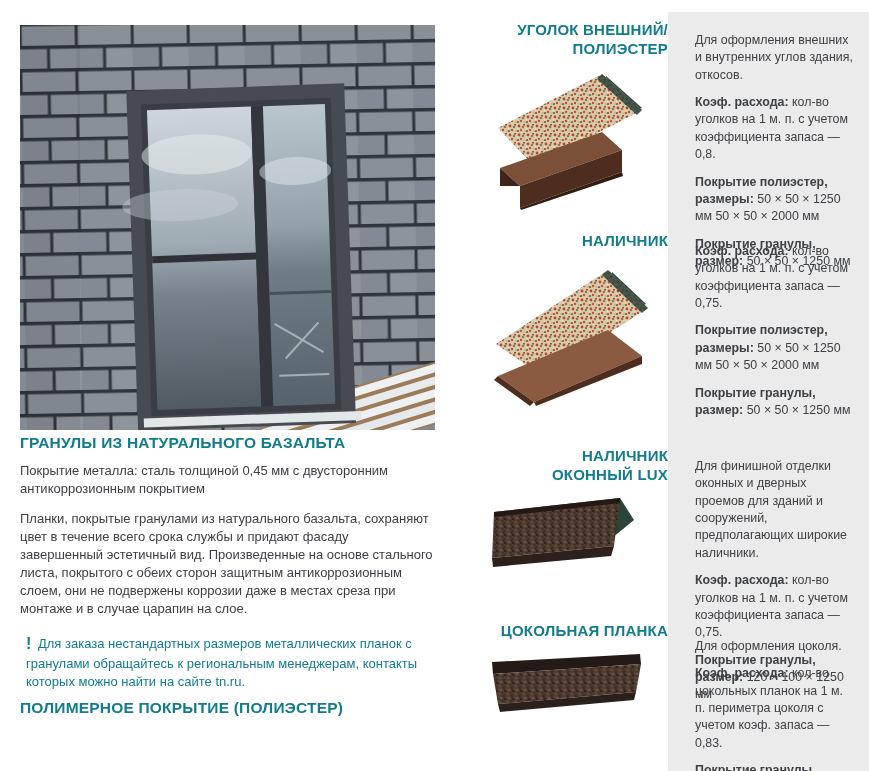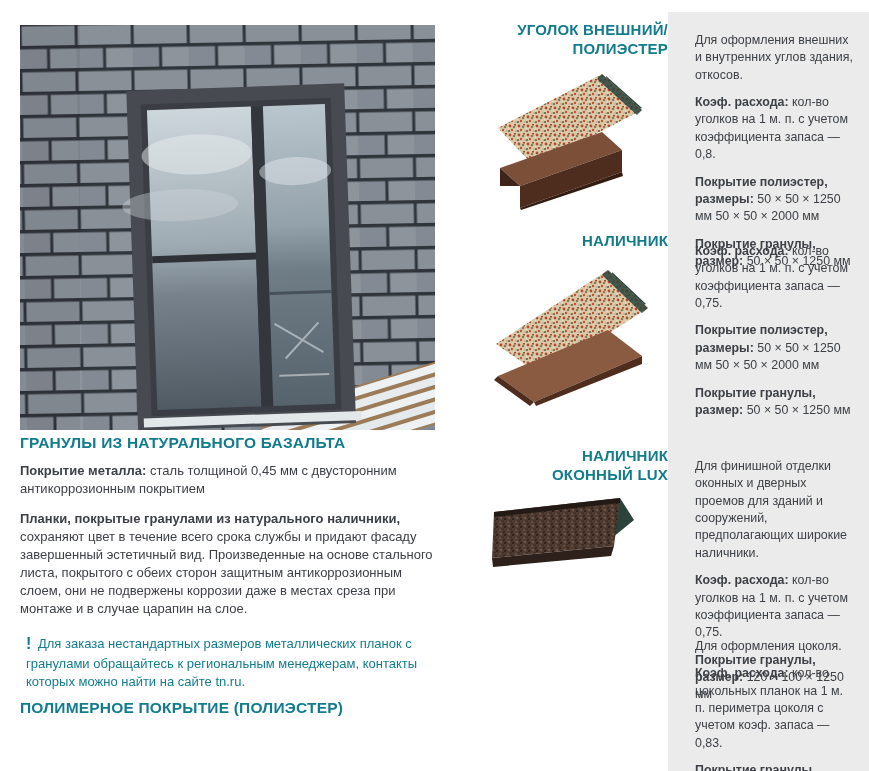--- a/index.html
+++ b/index.html
@@ -16,21 +16,21 @@
   
   .photo{position:absolute;left:20px;top:25px;width:415px;height:405px;overflow:hidden;}
   .photo svg{display:block;}
   
   .left-col{position:absolute;left:20px;top:434px;width:414px;}
   .left-col h1,.left-col h2{
     color:var(--accent);font-size:15.5px;font-weight:700;margin:0 0 10px;letter-spacing:.2px;
   }
   .left-col h2{margin-top:9px;margin-bottom:8px;}
   p.body{font-size:13px;line-height:1.38;margin:0 0 12px;color:var(--text);}
-  p.body b{font-weight:700;}
+  p.body b{font-weight:400;}
   p.note{color:var(--accent);font-size:13px;line-height:1.38;margin:15px 6px 6px;}
   .bang{font-weight:800;font-size:16px;margin-right:3px;vertical-align:-1px;}
   
   .product{position:absolute;left:490px;width:178px;text-align:right;}
   .product h3{color:var(--accent);font-size:15px;font-weight:700;line-height:1.28;margin:0 0 12px;letter-spacing:.2px;}
   .product h3 .tl{display:block;}
   .prod-img svg{display:block;}
   
   .panel{position:absolute;left:668px;top:12px;width:201px;height:771px;background:var(--panel);}
   .spec-block{position:absolute;left:27px;width:160px;}
@@ -111,21 +111,21 @@
         <rect x="248" y="268" width="62" height="3" fill="#434c54" opacity="0.9"></rect>
         <path d="M252 300 L300 330 M262 335 L296 300 M255 352 L305 352" stroke="#d8dee1" stroke-width="2" opacity="0.6" fill="none"></path>
         <rect x="118" y="390" width="218" height="9" fill="#e2e7e9"></rect>
       </g>
     </svg>
   </div>
 
   <div class="left-col">
     <h1>ГРАНУЛЫ ИЗ НАТУРАЛЬНОГО БАЗАЛЬТА</h1>
     <p class="body"><b>Покрытие металла:</b><span> сталь толщиной 0,45 мм с двусторонним антикоррозионным покрытием</span></p>
-    <p class="body"><b>Планки, покрытые гранулами из натурального наличники,</b><span> сохраняют цвет в течение всего срока службы и придают фасаду завершенный эстетичный вид. Произведенные на основе стального листа, покрытого с обеих сторон защитным антикоррозионным слоем, они не подвержены коррозии даже в местах среза при монтаже и в случае царапин на слое.</span></p>
+    <p class="body"><b>Планки, покрытые гранулами из натурального базальта,</b><span> сохраняют цвет в течение всего срока службы и придают фасаду завершенный эстетичный вид. Произведенные на основе стального листа, покрытого с обеих сторон защитным антикоррозионным слоем, они не подвержены коррозии даже в местах среза при монтаже и в случае царапин на слое.</span></p>
     <p class="note"><span class="bang">!</span><span> Для заказа нестандартных размеров металлических планок с гранулами обращайтесь к региональным менеджерам, контакты которых можно найти на сайте tn.ru.</span></p>
     <h2>ПОЛИМЕРНОЕ ПОКРЫТИЕ (ПОЛИЭСТЕР)</h2>
   </div>
 
   <div class="product" style="top:20px">
     <h3>
       <span class="tl">УГОЛОК ВНЕШНИЙ/</span>
       <span class="tl">ПОЛИЭСТЕР</span>
     </h3>
     <div class="prod-img">
@@ -165,20 +165,33 @@
     <div class="prod-img">
       <svg width="160" height="82" viewBox="0 0 160 82">
         <polygon points="130,2 144,24 122,42" fill="#2b433b"></polygon>
         <polygon points="4,16 130,2 124,50 2,62" fill="url(#granBrown)"></polygon>
         <polygon points="4,16 130,2 130,7 4,21" fill="#241a15"></polygon>
         <polygon points="2,62 124,50 121,60 3,71" fill="#2e211b"></polygon>
       </svg>
     </div>
   </div>
 
+  <div class="product" style="top:621px">
+    <h3>
+      <span class="tl">ЦОКОЛЬНАЯ ПЛАНКА</span>
+      <span class="tl"></span>
+    </h3>
+    <div class="prod-img">
+      <svg width="160" height="70" viewBox="0 0 160 70">
+        <polygon points="2,10 150,2 151,12 3,22" fill="#241a16"></polygon>
+        <polygon points="3,22 151,12 146,40 8,52" fill="url(#granBrown)"></polygon>
+        <polygon points="8,52 146,40 144,48 10,60" fill="#2c201a"></polygon>
+      </svg>
+    </div>
+  </div>
 
   <div class="panel">
 
     <div class="spec-block" style="top:20px">
       <p class="spec"><span>Для оформления внешних и внутренних углов здания, откосов.</span></p>
       <p class="spec"><b>Коэф. расхода:</b><span> кол-во уголков на 1 м. п. с учетом коэффициента запаса — 0,8.</span></p>
       <p class="spec"><b>Покрытие полиэстер, размеры:</b><span> 50 × 50 × 1250 мм 50 × 50 × 2000 мм</span></p>
       <p class="spec"><b>Покрытие гранулы, размер:</b><span> 50 × 50 × 1250 мм</span></p>
     </div>
 

